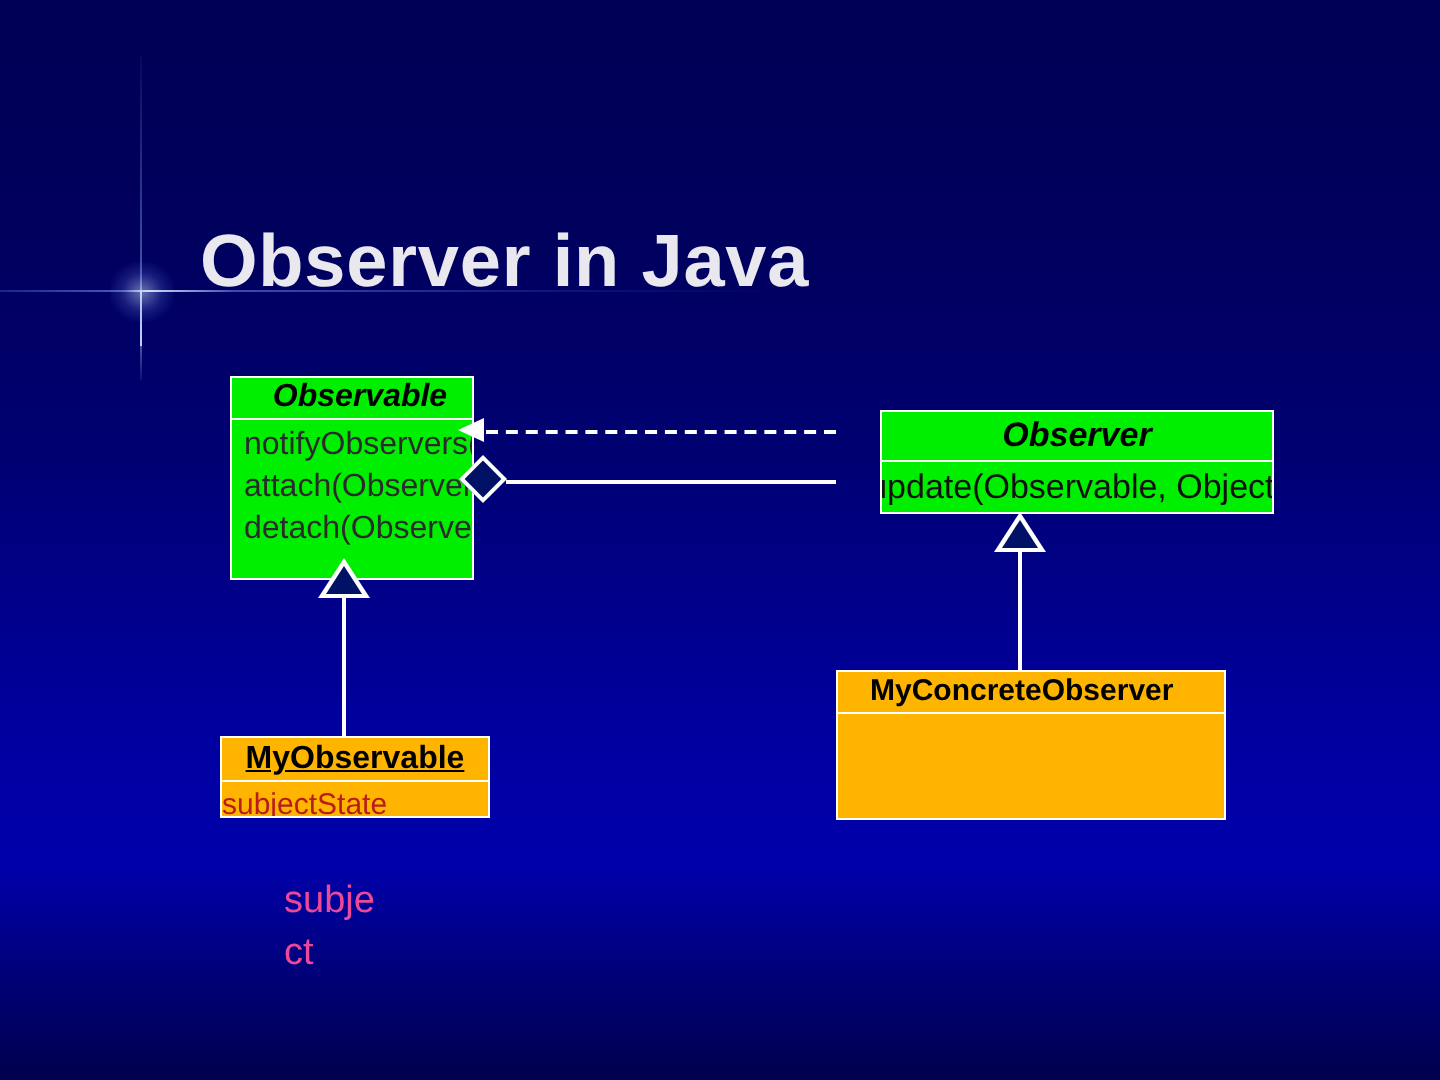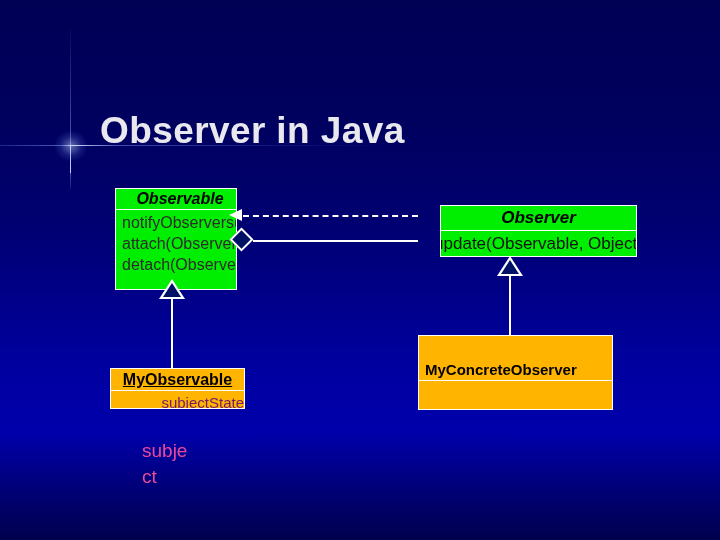--- a/index.html
+++ b/index.html
@@ -170,37 +170,36 @@
     width: 135px; height: 41px;
   }
   #box-myobservable .uml-title {
     font-size: 16px;
     text-align: center;
     line-height: 21px;
   }
   #box-myobservable .uml-line {
     font-size: 15px;
     line-height: 23px;
-    text-align: right;
-    color: #701a75;
+    text-align: left;
+    color: #b91c1c;
   }
 
   
   #box-myconcrete {
     left: 418px; top: 335px;
     width: 195px; height: 75px;
   }
   #box-myconcrete .uml-title {
     font-size: 15px;
     font-style: normal;
     text-decoration: none;
     text-align: left;
-    padding-left: 6px;
+    padding-left: 16px;
     line-height: 20px;
-    margin-top: 24px;
   }
   #box-myconcrete .uml-line {
     font-size: 15px;
     line-height: 24px;
     text-align: left;
     padding-left: 6px;
     color: #1a1a1a;
   }
 
   

